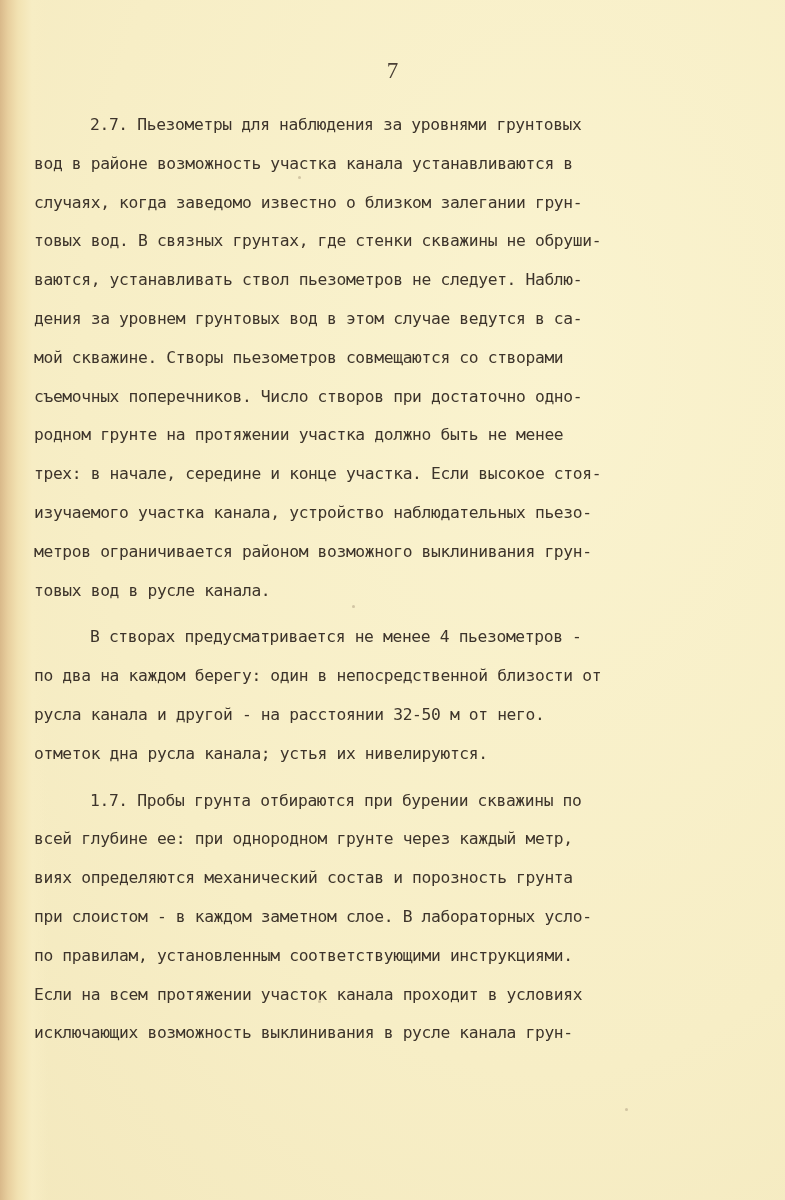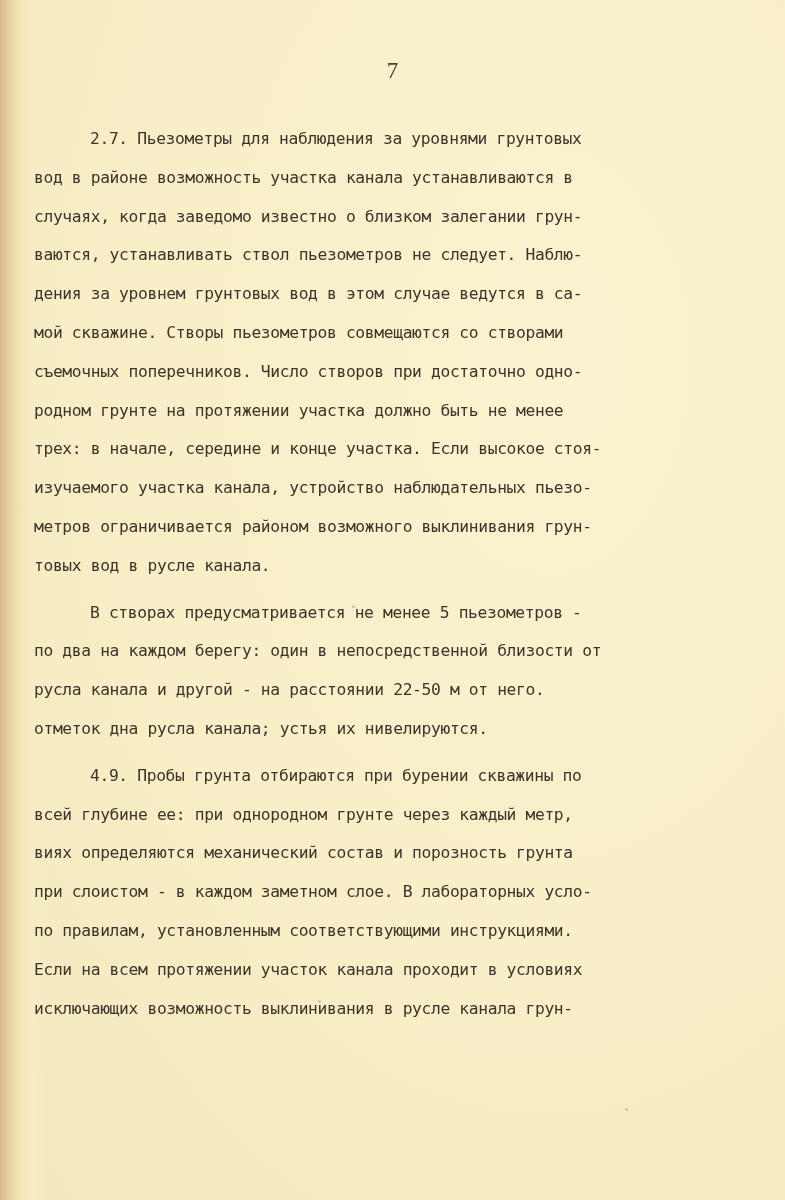--- a/index.html
+++ b/index.html
@@ -27,21 +27,21 @@
       top: 58px;
       left: 0;
       width: 785px;
       text-align: center;
       font-family: "Liberation Serif", serif;
       font-size: 23px;
       color: #4a4036;
     }
     .text-block {
       position: absolute;
-      top: 120px;
+      top: 106px;
       left: 34px;
       width: 700px;
     }
     .line {
       height: 38.8px;
       line-height: 38.8px;
       font-size: 16.3px;
       letter-spacing: -0.35px;
       white-space: pre;
       color: #3d342b;
@@ -66,44 +66,45 @@
 
 <div class="page">
   <div class="page-number">7</div>
 
   <div class="text-block">
 
     <div>
       <div class="line indent">2.7. Пьезометры для наблюдения за уровнями грунтовых</div>
       <div class="line">вод в районе возможность участка канала устанавливаются в</div>
       <div class="line">случаях, когда заведомо известно о близком залегании грун-</div>
+      <div class="line">товых вод. В связных грунтах, где стенки скважины не обруши-</div>
       <div class="line">ваются, устанавливать ствол пьезометров не следует. Наблю-</div>
       <div class="line">дения за уровнем грунтовых вод в этом случае ведутся в са-</div>
       <div class="line">мой скважине. Створы пьезометров совмещаются со створами</div>
       <div class="line">съемочных поперечников. Число створов при достаточно одно-</div>
       <div class="line">родном грунте на протяжении участка должно быть не менее</div>
       <div class="line">трех: в начале, середине и конце участка. Если высокое стоя-</div>
       <div class="line">изучаемого участка канала, устройство наблюдательных пьезо-</div>
       <div class="line">метров ограничивается районом возможного выклинивания грун-</div>
       <div class="line">товых вод в русле канала.</div>
     </div>
 
     <div class="gap"></div>
 
     <div>
-      <div class="line indent">В створах предусматривается не менее 5 пьезометров -</div>
+      <div class="line indent">В створах предусматривается не менее 4 пьезометров -</div>
       <div class="line">по два на каждом берегу: один в непосредственной близости от</div>
-      <div class="line">русла канала и другой - на расстоянии 22-50 м от него.</div>
+      <div class="line">русла канала и другой - на расстоянии 32-50 м от него.</div>
       <div class="line">отметок дна русла канала; устья их нивелируются.</div>
     </div>
 
     <div class="gap"></div>
 
     <div>
-      <div class="line indent">4.9. Пробы грунта отбираются при бурении скважины по</div>
+      <div class="line indent">1.7. Пробы грунта отбираются при бурении скважины по</div>
       <div class="line">всей глубине ее: при однородном грунте через каждый метр,</div>
       <div class="line">виях определяются механический состав и порозность грунта</div>
       <div class="line">при слоистом - в каждом заметном слое. В лабораторных усло-</div>
       <div class="line">по правилам, установленным соответствующими инструкциями.</div>
       <div class="line">Если на всем протяжении участок канала проходит в условиях</div>
       <div class="line">исключающих возможность выклинивания в русле канала грун-</div>
     </div>
   </div>
 
   <div class="speck" style="left:298px; top:176px;"></div>

